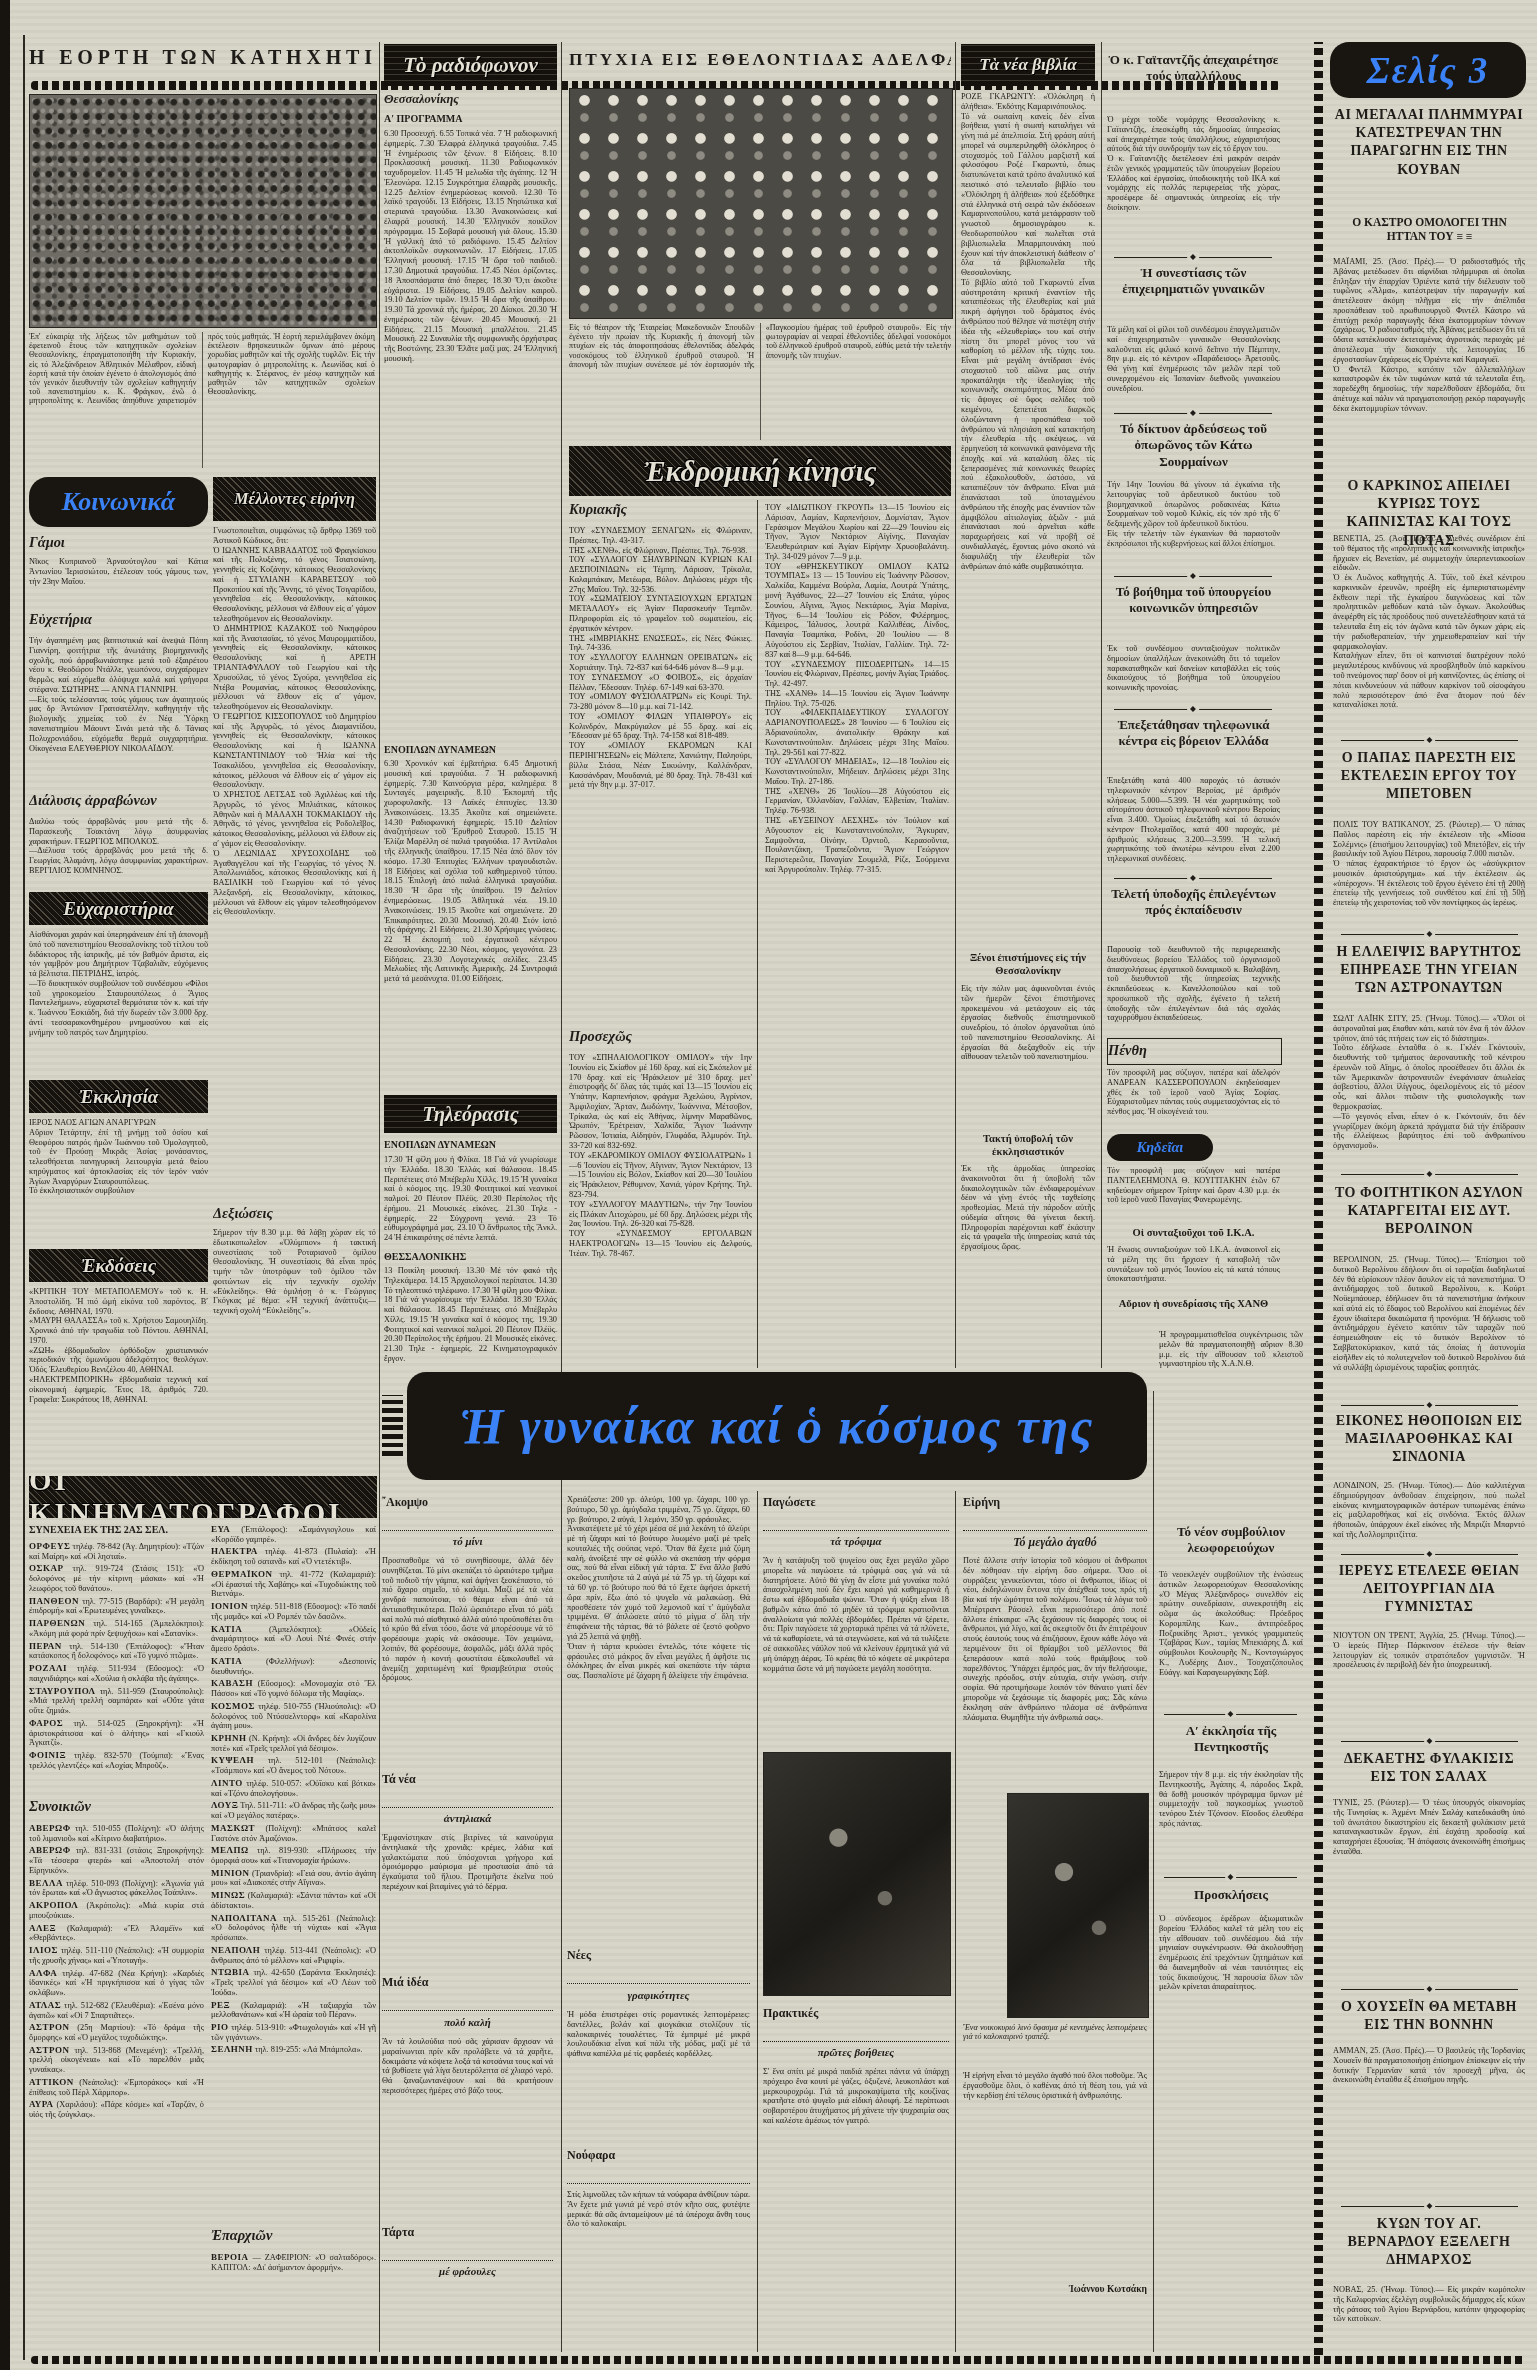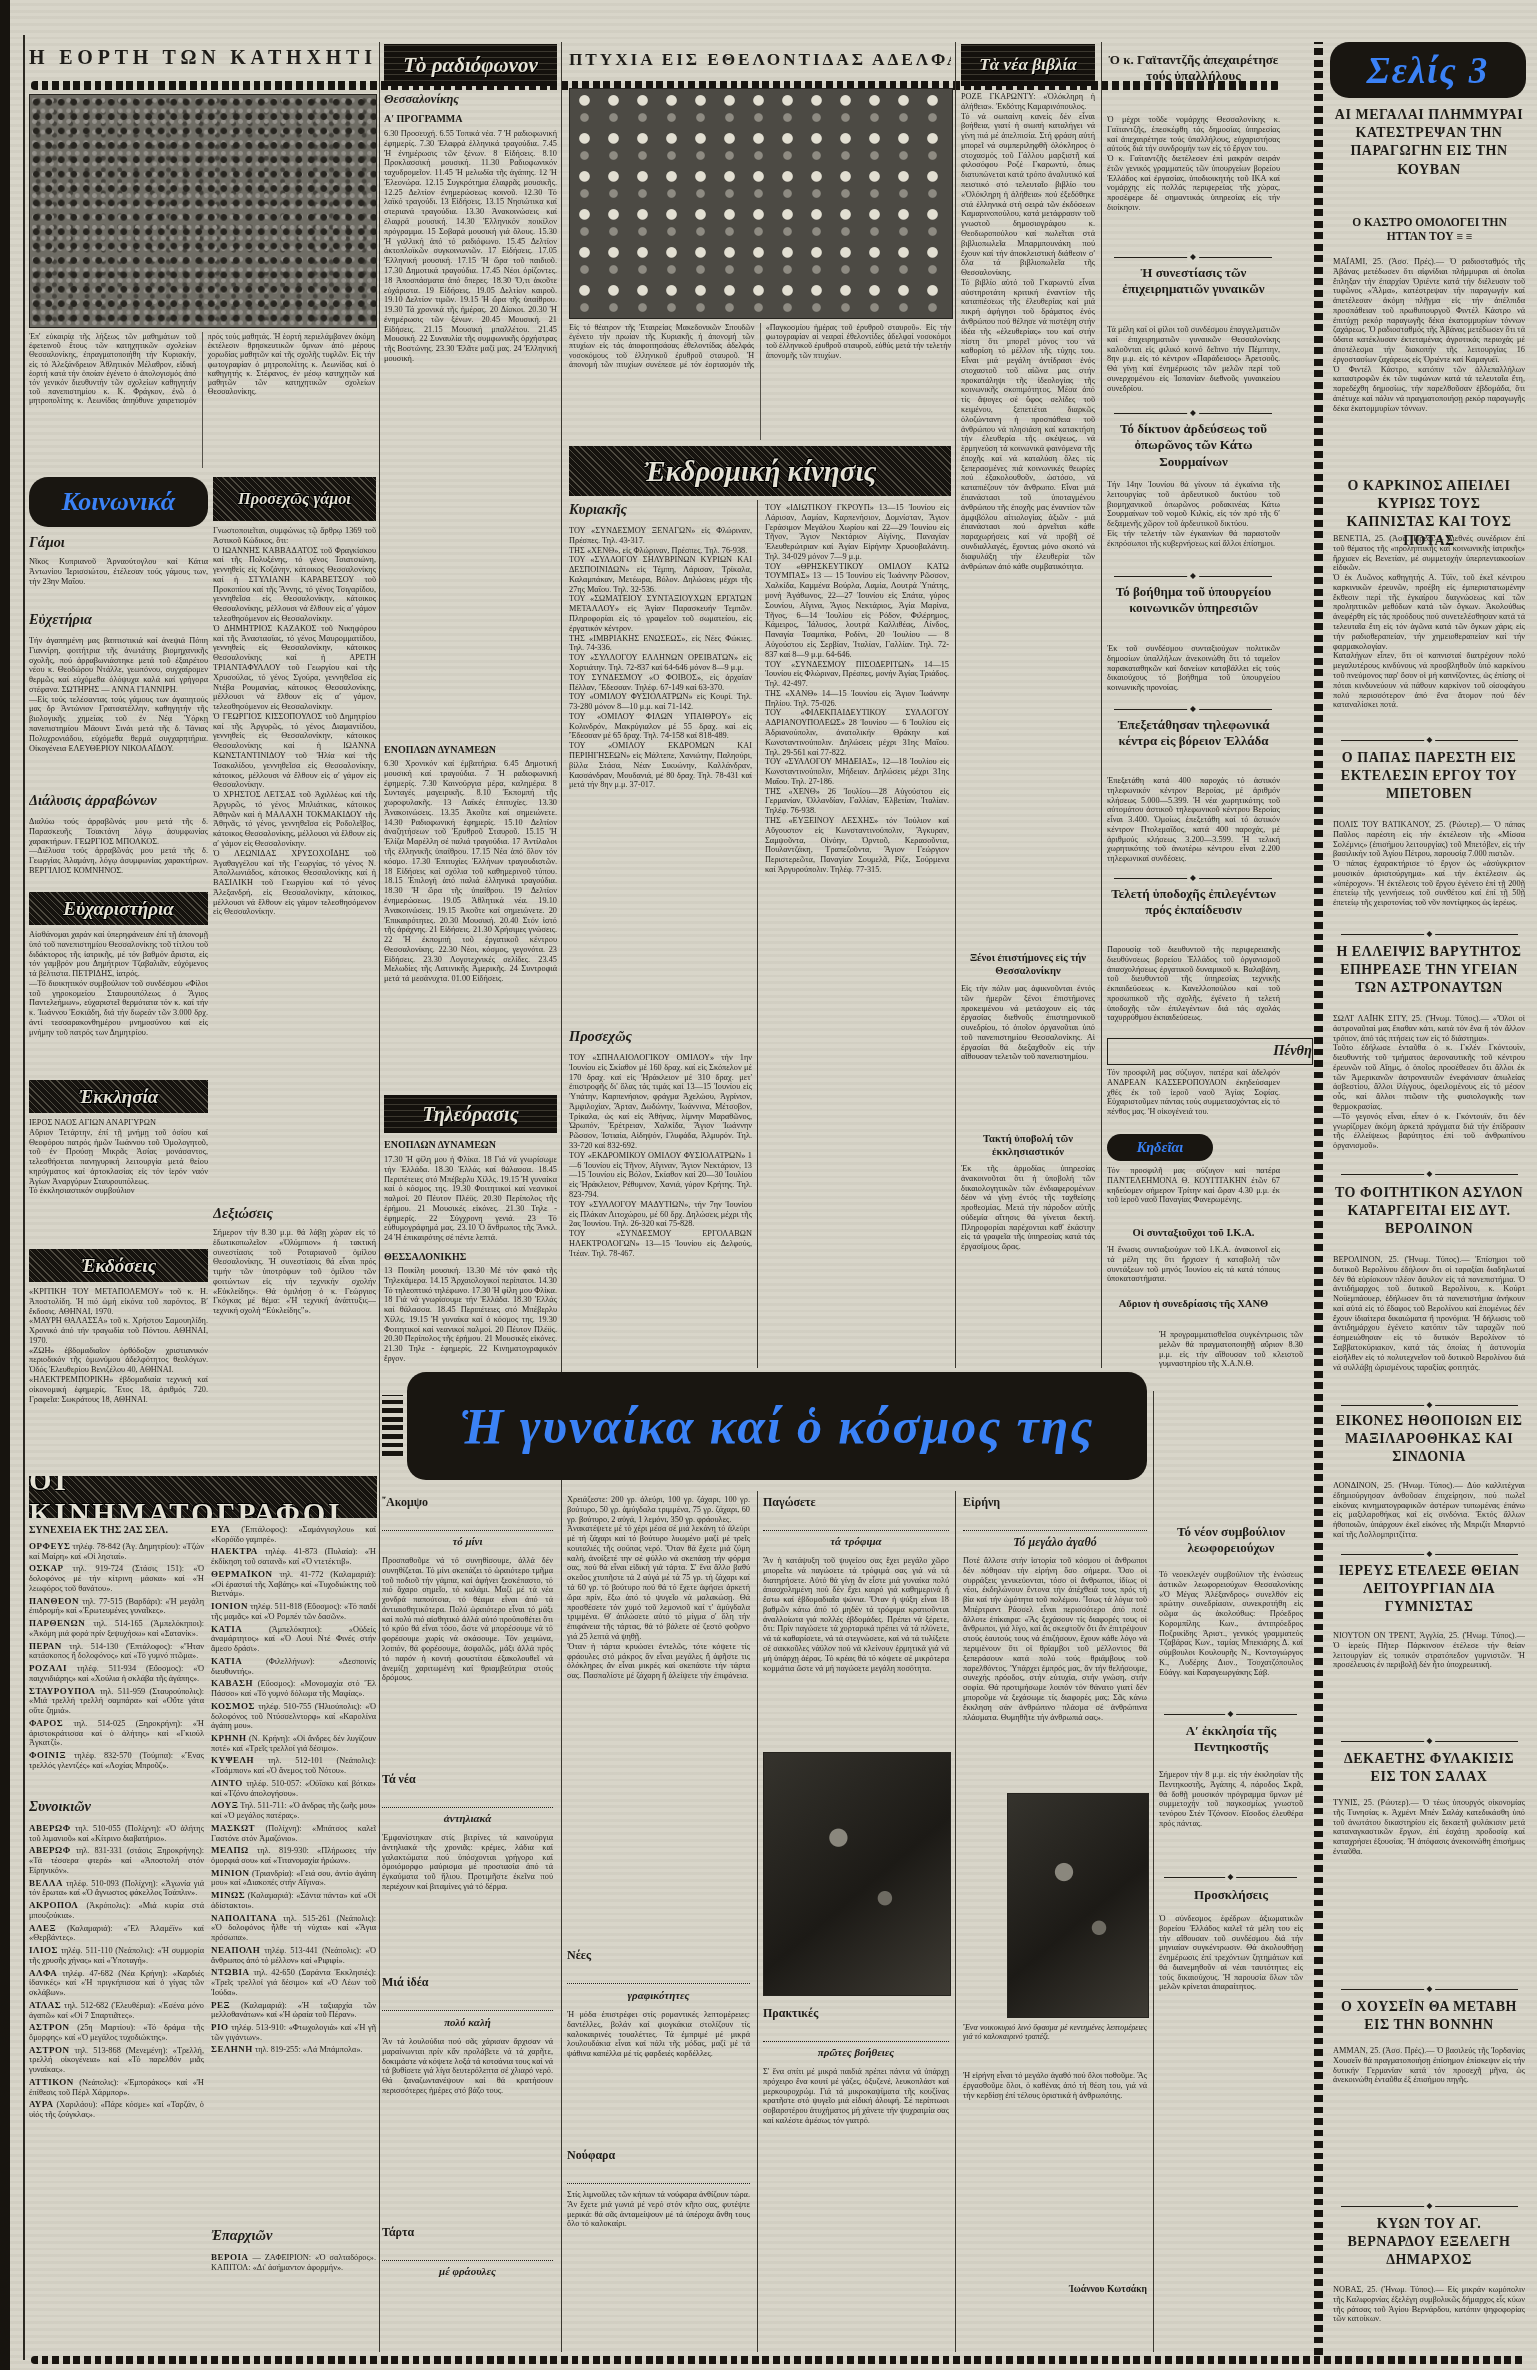--- a/index.html
+++ b/index.html
@@ -80,21 +80,21 @@
   <div class="abs banner-hatch" style="left:29px;top:1080px;width:179px;height:33px;font-size:19px;font-style:italic;">Ἐκκλησία</div>
   <div class="abs body prewrap" style="left:29px;top:1118px;width:179px;height:125px;">ΙΕΡΟΣ ΝΑΟΣ ΑΓΙΩΝ ΑΝΑΡΓΥΡΩΝ
 Αὔριον Τετάρτην, ἐπί τῇ μνήμῃ τοῦ ὁσίου καί Θεοφόρου πατρός ἡμῶν Ἰωάννου τοῦ Ὁμολογητοῦ, τοῦ ἐν Προύσῃ Μικρᾶς Ἀσίας μονάσαντος, τελεσθήσεται πανηγυρική λειτουργία μετά θείου κηρύγματος καί ἀρτοκλασίας εἰς τόν ἱερόν ναόν Ἁγίων Ἀναργύρων Σταυρουπόλεως.
 Τό ἐκκλησιαστικόν συμβούλιον</div>
   <div class="abs banner-hatch" style="left:29px;top:1249px;width:179px;height:33px;font-size:19px;font-style:italic;">Ἐκδόσεις</div>
   <div class="abs body prewrap" style="left:29px;top:1287px;width:179px;height:179px;">«ΚΡΙΤΙΚΗ ΤΟΥ ΜΕΤΑΠΟΛΕΜΟΥ» τοῦ κ. Η. Ἀποστολίδη. Ἡ πιό ὠμή εἰκόνα τοῦ παρόντος. Β′ ἔκδοσις. ΑΘΗΝΑΙ, 1970.
 «ΜΑΥΡΗ ΘΑΛΑΣΣΑ» τοῦ κ. Χρήστου Σαμουηλίδη. Χρονικό ἀπό τήν τραγωδία τοῦ Πόντου. ΑΘΗΝΑΙ, 1970.
 «ΖΩΗ» ἑβδομαδιαῖον ὀρθόδοξον χριστιανικόν περιοδικόν τῆς ὁμωνύμου ἀδελφότητος θεολόγων. Ὁδός Ἐλευθερίου Βενιζέλου 40, ΑΘΗΝΑΙ.
 «ΗΛΕΚΤΡΕΜΠΟΡΙΚΗ» ἑβδομαδιαία τεχνική καί οἰκονομική ἐφημερίς. Ἔτος 18, ἀριθμός 720. Γραφεῖα: Σωκράτους 18, ΑΘΗΝΑΙ.</div>
 
-  <div class="abs banner-hatch" style="left:213px;top:477px;width:163px;height:44px;font-size:16.3px;font-style:italic;text-align:center;">Προσεχῶς γάμοι</div>
+  <div class="abs banner-hatch" style="left:213px;top:477px;width:163px;height:44px;font-size:16.3px;font-style:italic;text-align:center;">Μέλλοντες εἰρήνη</div>
   <div class="abs body prewrap" style="left:213px;top:526px;width:163px;height:672px;">Γνωστοποιεῖται, συμφώνως τῷ ἄρθρῳ 1369 τοῦ Ἀστικοῦ Κώδικος, ὅτι:
 Ὁ ΙΩΑΝΝΗΣ ΚΑΒΒΑΔΑΤΟΣ τοῦ Φραγκίσκου καί τῆς Πολυξένης, τό γένος Τσιατσιώνη, γεννηθείς εἰς Κοζάνην, κάτοικος Θεσσαλονίκης καί ἡ ΣΤΥΛΙΑΝΗ ΚΑΡΑΒΕΤΣΟΥ τοῦ Προκοπίου καί τῆς Ἄννης, τό γένος Τσιγαρίδου, γεννηθεῖσα εἰς Θεσσαλονίκην, κάτοικος Θεσσαλονίκης, μέλλουσι νά ἔλθουν εἰς α′ γάμον τελεσθησόμενον εἰς Θεσσαλονίκην.
 Ὁ ΔΗΜΗΤΡΙΟΣ ΚΑΖΑΚΟΣ τοῦ Νικηφόρου καί τῆς Ἀναστασίας, τό γένος Μαυρομματίδου, γεννηθείς εἰς Θεσσαλονίκην, κάτοικος Θεσσαλονίκης καί ἡ ΑΡΕΤΗ ΤΡΙΑΝΤΑΦΥΛΛΟΥ τοῦ Γεωργίου καί τῆς Χρυσούλας, τό γένος Σγούρα, γεννηθεῖσα εἰς Ντέβα Ρουμανίας, κάτοικος Θεσσαλονίκης, μέλλουσι νά ἔλθουν εἰς α′ γάμον, τελεσθησόμενον εἰς Θεσσαλονίκην.
 Ὁ ΓΕΩΡΓΙΟΣ ΚΙΣΣΟΠΟΥΛΟΣ τοῦ Δημητρίου καί τῆς Ἀργυρῶς, τό γένος Διαμαντίδου, γεννηθείς εἰς Θεσσαλονίκην, κάτοικος Θεσσαλονίκης καί ἡ ΙΩΑΝΝΑ ΚΩΝΣΤΑΝΤΙΝΙΔΟΥ τοῦ Ἡλία καί τῆς Τσακαλίδου, γεννηθεῖσα εἰς Θεσσαλονίκην, κάτοικος, μέλλουσι νά ἔλθουν εἰς α′ γάμον εἰς Θεσσαλονίκην.
 Ὁ ΧΡΗΣΤΟΣ ΛΕΤΣΑΣ τοῦ Ἀχιλλέως καί τῆς Ἀργυρῶς, τό γένος Μπλιάτκας, κάτοικος Ἀθηνῶν καί ἡ ΜΑΛΑΧΗ ΤΟΚΜΑΚΙΔΟΥ τῆς Ἀθηνᾶς, τό γένος, γεννηθεῖσα εἰς Ροδολεῖβος, κάτοικος Θεσσαλονίκης, μέλλουσι νά ἔλθουν εἰς α′ γάμον εἰς Θεσσαλονίκην.
 Ὁ ΛΕΩΝΙΔΑΣ ΧΡΥΣΟΧΟΪΔΗΣ τοῦ Ἀγαθαγγέλου καί τῆς Γεωργίας, τό γένος Ν. Ἀπολλωνιάδος, κάτοικος Θεσσαλονίκης καί ἡ ΒΑΣΙΛΙΚΗ τοῦ Γεωργίου καί τό γένος Ἀλεξανδρή, εἰς Θεσσαλονίκην, κάτοικος, μέλλουσι νά ἔλθουν εἰς γάμον τελεσθησόμενον εἰς Θεσσαλονίκην.</div>
   <div class="abs script-head" style="left:213px;top:1205px;width:163px;height:19px;">Δεξιώσεις</div>
   <div class="abs body" style="left:213px;top:1228px;width:163px;height:238px;">Σήμερον τήν 8.30 μ.μ. θά λάβῃ χώραν εἰς τό ἑδωτικοπωλεῖον «Ὀλύμπιον» ἡ τακτική συνεστίασις τοῦ Ροταριανοῦ ὁμίλου Θεσσαλονίκης. Ἡ συνεστίασις θά εἶναι πρός τιμήν τῶν ὑποτρόφων τοῦ ὁμίλου τῶν φοιτώντων εἰς τήν τεχνικήν σχολήν «Εὐκλείδης». Θά ὁμιλήσῃ ὁ κ. Γεώργιος Γκόγκας μέ θέμα: «Ἡ τεχνική ἀνάπτυξις—τεχνική σχολή “Εὐκλείδης”».</div>
 
   <div class="abs banner-mesh" style="left:384px;top:44px;width:173px;height:42px;font-size:21px;">Τὸ ραδιόφωνον</div>
@@ -170,21 +170,21 @@
   <div class="sep" style="left:1114px;top:709px;width:158px;">
       <span>◆</span>
     </div>
   <div class="abs head-md" style="left:1107px;top:717px;width:173px;height:56px;">Ἐπεξετάθησαν τηλεφωνικά κέντρα εἰς βόρειον Ἑλλάδα</div>
   <div class="abs body" style="left:1107px;top:776px;width:173px;height:96px;">Ἐπεξετάθη κατά 400 παροχάς τό ἀστικόν τηλεφωνικόν κέντρον Βεροίας, μέ ἀριθμόν κλήσεως 5.000—5.399. Ἡ νέα χωρητικότης τοῦ αὐτομάτου ἀστικοῦ τηλεφωνικοῦ κέντρου Βεροίας εἶναι 3.400. Ὁμοίως ἐπεξετάθη καί τό ἀστικόν κέντρον Πτολεμαΐδος, κατά 400 παροχάς, μέ ἀριθμούς κλήσεως 3.200—3.599. Ἡ τελική χωρητικότης τοῦ ἀνωτέρω κέντρου εἶναι 2.200 τηλεφωνικαί συνδέσεις.</div>
   <div class="sep" style="left:1114px;top:878px;width:158px;">
       <span>◆</span>
     </div>
   <div class="abs head-md" style="left:1107px;top:886px;width:173px;height:56px;">Τελετή ὑποδοχῆς ἐπιλεγέντων πρός ἐκπαίδευσιν</div>
   <div class="abs body" style="left:1107px;top:945px;width:173px;height:86px;">Παρουσίᾳ τοῦ διευθυντοῦ τῆς περιφερειακῆς διευθύνσεως βορείου Ἑλλάδος τοῦ ὀργανισμοῦ ἀπασχολήσεως ἐργατικοῦ δυναμικοῦ κ. Βαλαβάνη, τοῦ διευθυντοῦ τῆς ὑπηρεσίας τεχνικῆς ἐκπαιδεύσεως κ. Κανελλοπούλου καί τοῦ προσωπικοῦ τῆς σχολῆς, ἐγένετο ἡ τελετή ὑποδοχῆς τῶν ἐπιλεγέντων διά τάς σχολάς ταχυρρύθμου ἐκπαιδεύσεως.</div>
-  <div class="abs" style="left:1107px;top:1038px;width:173px;height:25px;border:1.4px solid #221f19;font-weight:bold;font-style:italic;font-size:14.4px;text-align:right;line-height:23px;padding-left:31px;">Πένθη</div>
+  <div class="abs" style="left:1107px;top:1038px;width:173px;height:25px;border:1.4px solid #221f19;font-weight:bold;font-style:italic;font-size:14.4px;text-align:left;line-height:23px;">Πένθη</div>
   <div class="abs body" style="left:1107px;top:1068px;width:173px;height:60px;">Τόν προσφιλῆ μας σύζυγον, πατέρα καί ἀδελφόν ΑΝΔΡΕΑΝ ΚΑΣΣΕΡΟΠΟΥΛΟΝ ἐκηδεύσαμεν χθές ἐκ τοῦ ἱεροῦ ναοῦ Ἁγίας Σοφίας. Εὐχαριστοῦμεν πάντας τούς συμμετασχόντας εἰς τό πένθος μας. Ἡ οἰκογένειά του.</div>
   <div class="abs banner" style="left:1107px;top:1134px;width:106px;height:27px;font-size:14.4px;font-style:italic;">Κηδεῖαι</div>
   <div class="abs body" style="left:1107px;top:1166px;width:173px;height:54px;">Τόν προσφιλῆ μας σύζυγον καί πατέρα ΠΑΝΤΕΛΕΗΜΟΝΑ Θ. ΚΟΥΓΙΤΑΚΗΝ ἐτῶν 67 κηδεύομεν σήμερον Τρίτην καί ὥραν 4.30 μ.μ. ἐκ τοῦ ἱεροῦ ναοῦ Παναγίας Φανερωμένης.</div>
   <div class="abs head-sm" style="left:1107px;top:1226px;width:173px;height:15.4px;">Οἱ συνταξιοῦχοι τοῦ Ι.Κ.Α.</div>
   <div class="abs body" style="left:1107px;top:1245px;width:173px;height:44px;">Ἡ ἕνωσις συνταξιούχων τοῦ Ι.Κ.Α. ἀνακοινοῖ εἰς τά μέλη της ὅτι ἤρχισεν ἡ καταβολή τῶν συντάξεων τοῦ μηνός Ἰουνίου εἰς τά κατά τόπους ὑποκαταστήματα.</div>
   <div class="abs head-sm" style="left:1107px;top:1297px;width:173px;height:29px;">Αὔριον ἡ συνεδρίασις τῆς ΧΑΝΘ</div>
   <div class="abs body" style="left:1159px;top:1330px;width:144px;height:188px;">Ἡ προγραμματισθεῖσα συγκέντρωσις τῶν μελῶν θά πραγματοποιηθῇ αὔριον 8.30 μ.μ. εἰς τήν αἴθουσαν τοῦ κλειστοῦ γυμναστηρίου τῆς Χ.Α.Ν.Θ.</div>
   <div class="abs head-md" style="left:1159px;top:1524px;width:144px;height:42px;">Τό νέον συμβούλιον λεωφορειούχων</div>
   <div class="abs body" style="left:1159px;top:1570px;width:144px;height:136px;">Τό νεοεκλεγέν συμβούλιον τῆς ἑνώσεως ἀστικῶν λεωφορειούχων Θεσσαλονίκης «Ὁ Μέγας Ἀλέξανδρος» συνελθόν εἰς πρώτην συνεδρίασιν, συνεκροτήθη εἰς σῶμα ὡς ἀκολούθως: Πρόεδρος Κορομπίλης Κων., ἀντιπρόεδρος Ποζρικίδης Ἀριστ., γενικός γραμματεύς Τζαβάρας Κων., ταμίας Μπεκιάρης Δ. καί σύμβουλοι Κουλουρῆς Ν., Κοντογιώργος Κ., Λυδέρης Διον., Τσοχατζόπουλος Εὐάγγ. καί Καραγεωργάκης Σάβ.</div>
   <div class="sep" style="left:1164px;top:1714px;width:133px;">

